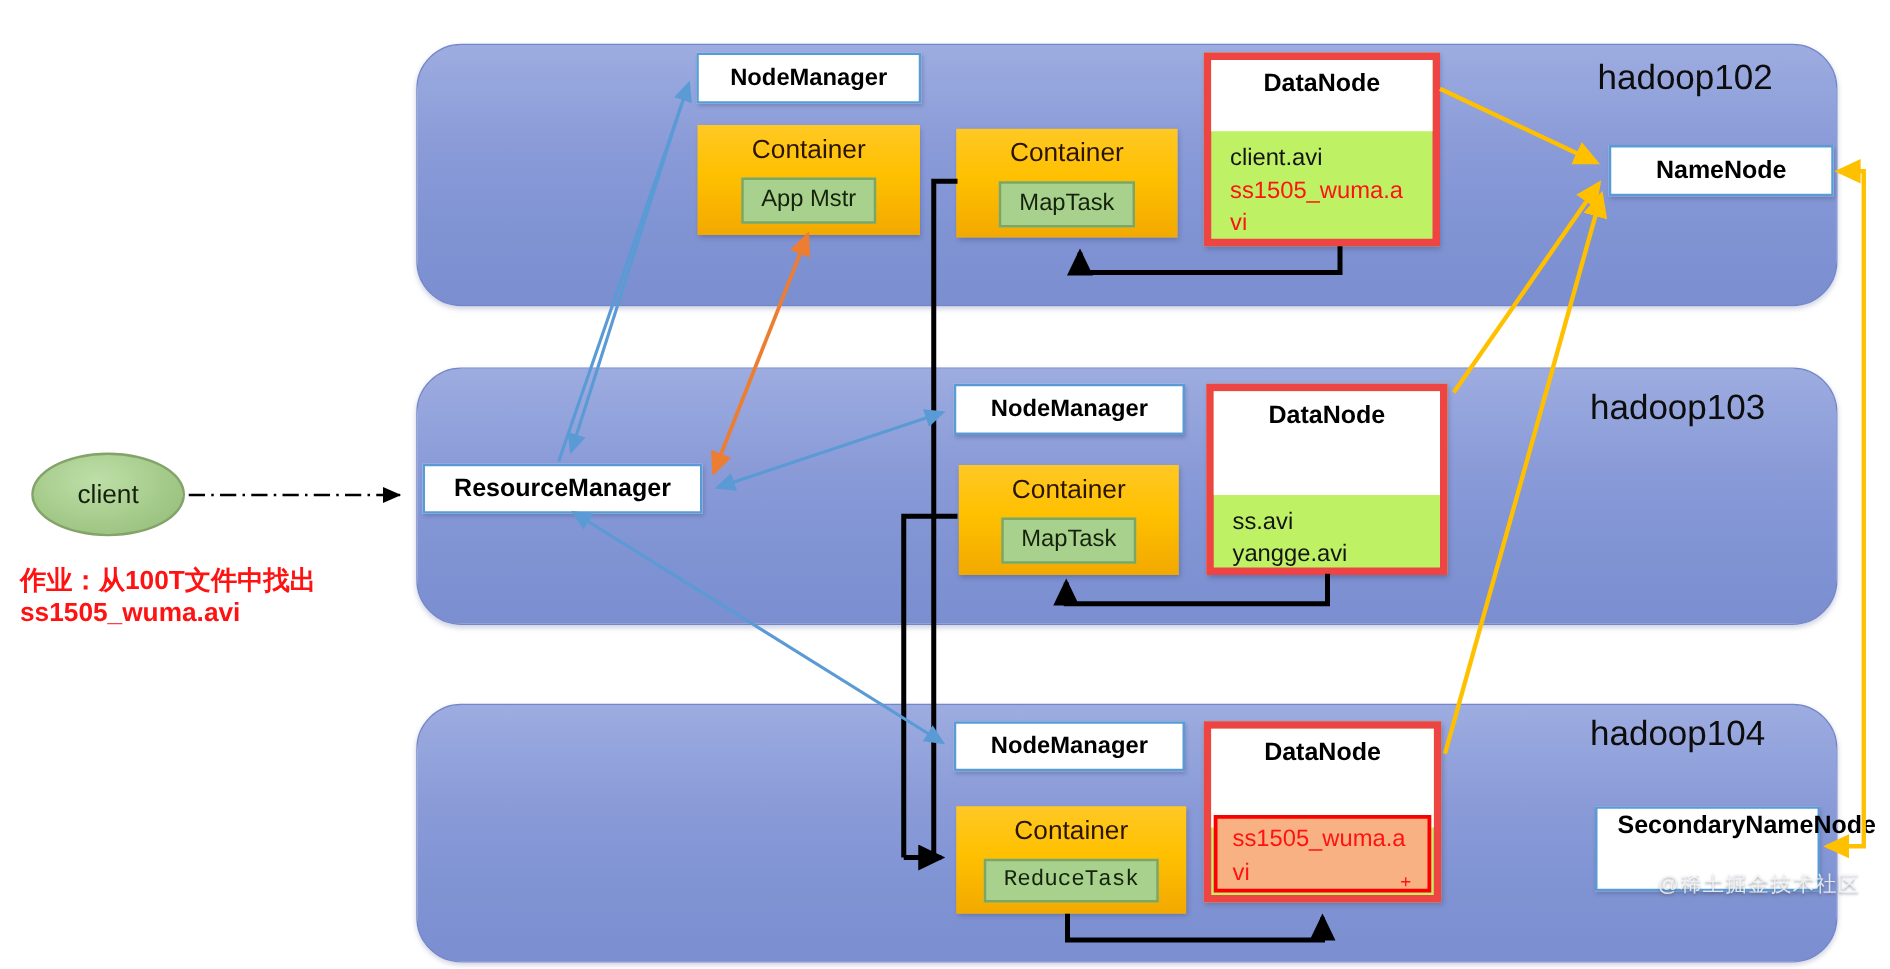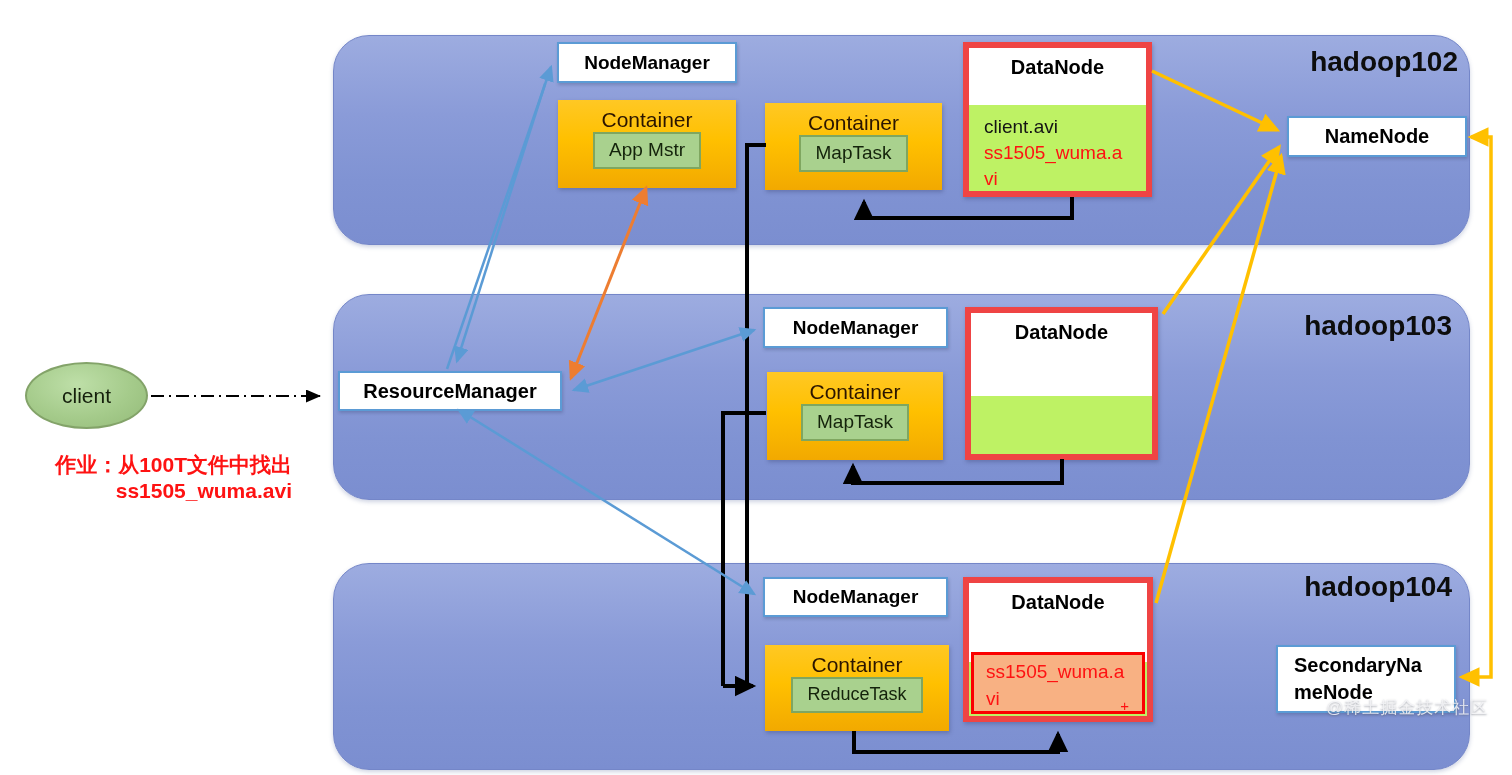--- a/index.html
+++ b/index.html
@@ -3,56 +3,56 @@
 <meta charset="utf-8">
 <style>
   html,body{margin:0;padding:0;background:#fff;}
   .stage{position:relative;width:1512px;height:775px;background:#fff;overflow:hidden;
          font-family:"Liberation Sans","DejaVu Sans",sans-serif;}
 
   
   .band{position:absolute;left:333px;width:1135px;border-radius:36px;
         background:linear-gradient(180deg,#9dace0 0%,#8a9bd8 38%,#8093d3 70%,#7b8ed0 100%);
         border:1px solid #7486c8;box-shadow:0 2px 4px rgba(60,80,140,.25);}
-  .band-title{position:absolute;width:180px;text-align:right;font-size:28px;font-weight:bold;color:#0d0d0d;}
+  .band-title{position:absolute;width:180px;text-align:left;font-size:28px;font-weight:normal;color:#0d0d0d;}
 
   
   .wbox{position:absolute;background:#fff;border:2px solid #5B9BD5;box-sizing:border-box;
         display:flex;align-items:center;justify-content:center;
         font-weight:bold;color:#000;box-shadow:1px 2px 3px rgba(40,50,90,.25);}
-  .wbox.two-line{flex-direction:column;align-items:flex-start;justify-content:center;
+  .wbox.two-line{flex-direction:row;align-items:flex-start;justify-content:flex-start;
         padding-left:16px;line-height:27px;}
 
   
   .container-box{position:absolute;box-sizing:border-box;text-align:center;
         background:linear-gradient(180deg,#ffc824 0%,#ffc000 45%,#f2a900 100%);
         box-shadow:1px 2px 4px rgba(40,50,90,.3);}
   .container-title{font-size:21px;color:#2b1500;margin-top:8px;}
   .task-box{display:inline-block;background:#A9D18E;border:2px solid #7fa660;box-sizing:border-box;
-        font-size:19px;color:#14230b;padding:5px 14px 6px 14px;}
+        font-size:19px;color:#14230b;margin-top:10px;padding:5px 14px 6px 14px;}
 
   
   .datanode{position:absolute;box-sizing:border-box;border:6px solid #ef4444;background:#bef264;
         box-shadow:1px 2px 4px rgba(40,50,90,.3);}
   .dn-title{background:#fff;box-sizing:border-box;display:flex;justify-content:center;align-items:flex-start;
         padding-top:8px;font-weight:bold;font-size:20px;color:#000;}
   .dn-files{padding:9px 6px 0 15px;font-size:19px;line-height:26px;color:#141414;}
   .dn-line[data-color="red"]{color:#FE1212;}
   .dn-redbox{position:absolute;left:2px;right:2px;bottom:2px;height:62px;box-sizing:border-box;
         border:3px solid #FB0000;background:#F8B183;padding:3px 0 0 12px;
         font-size:19px;line-height:27px;color:#FE1212;}
   .plus-mark{position:absolute;right:13px;top:37px;font-size:15px;color:#FE1212;}
 
   
   .client{position:absolute;left:25px;top:362px;width:123px;height:67px;border-radius:50%;
         background:radial-gradient(ellipse at 42% 32%,#bedfa8 0%,#a5cb8b 55%,#93ba78 100%);
         border:2px solid #83a369;box-sizing:border-box;
         display:flex;align-items:center;justify-content:center;font-size:21px;color:#15200c;}
 
-  .jobnote{position:absolute;left:16px;top:452px;width:276px;text-align:right;
+  .jobnote{position:absolute;left:16px;top:452px;width:276px;text-align:left;
         color:#FE1212;font-size:21px;font-weight:bold;line-height:26px;}
 
   .watermark{position:absolute;left:1326px;top:696px;font-size:17px;letter-spacing:1px;
         color:rgba(246,246,248,.85);text-shadow:0 1px 2px rgba(90,95,110,.55);}
 
   svg.overlay{position:absolute;left:0;top:0;pointer-events:none;}
 </style>
 </head>
 <body>
 
@@ -93,27 +93,31 @@
 
   <div class="wbox" style="left:763px;top:307px;width:185px;height:41px;font-size:19px;">NodeManager</div>
 
   <div class="container-box" style="left:767px;top:372px;width:176px;height:88px;">
     <div class="container-title">Container</div>
     <div class="task-box">MapTask</div>
   </div>
 
   <div class="datanode" style="left:965px;top:307px;width:193px;height:153px;">
     <div class="dn-title" style="height:83px;">DataNode</div>
+    <div class="dn-files">
+      <div class="dn-line" data-color="black">ss.avi</div>
+      <div class="dn-line" data-color="black">yangge.avi</div>
+    </div>
   </div>
 
   <div class="wbox" style="left:763px;top:577px;width:185px;height:40px;font-size:19px;">NodeManager</div>
 
   <div class="container-box" style="left:765px;top:645px;width:184px;height:86px;">
     <div class="container-title">Container</div>
-    <div class="task-box" style="font-size:18px;">ReduceTask</div>
+    <div class="task-box" style="font-size:18px;font-family:Liberation Mono, monospace;">ReduceTask</div>
   </div>
 
   <div class="datanode" style="left:963px;top:577px;width:190px;height:145px;">
     <div class="dn-title" style="height:79px;">DataNode</div>
     <div class="dn-redbox">
       <div class="dn-line" data-color="red">ss1505_wuma.a</div>
       <div class="dn-line" data-color="red">vi</div>
       <span class="plus-mark">+</span>
     </div>
   </div>

